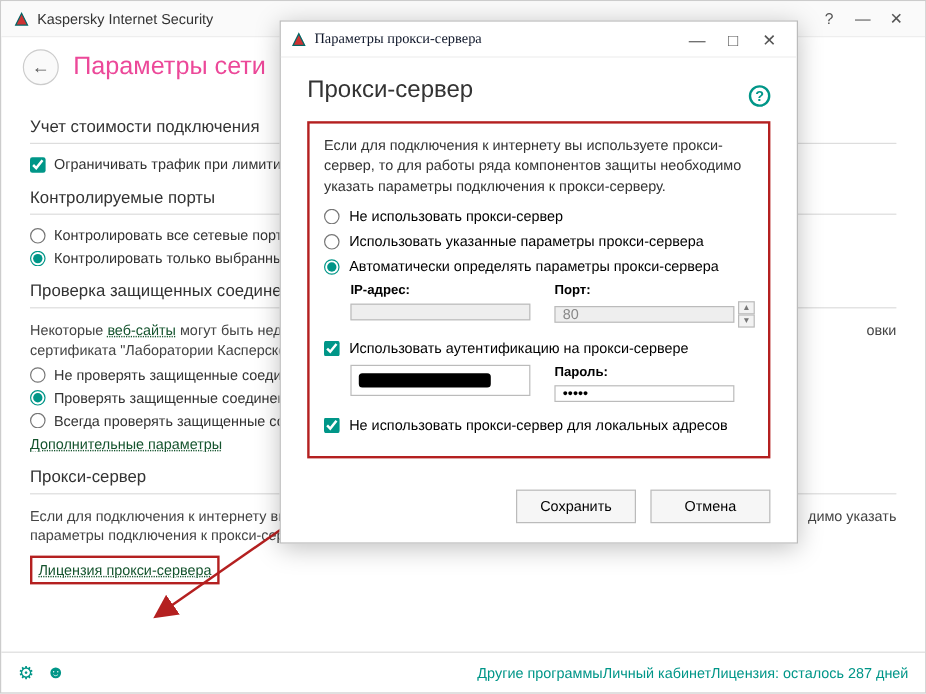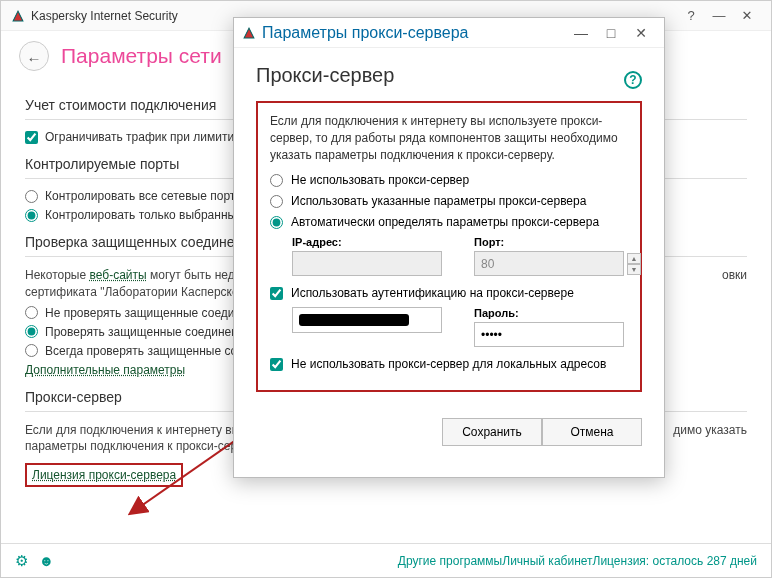--- a/index.html
+++ b/index.html
@@ -27,40 +27,40 @@
 .footer { height: 34px; border-top: 1px solid #ddd; display: flex; align-items: center; padding: 0 14px; font-size: 12px; }
 .footer .ficons { display: flex; gap: 10px; align-items: center; }
 .footer .gear, .footer .face { font-size: 15px; color: #009688; }
 .footer .flinks { margin-left: auto; display: flex; }
 .footer .flink { color: #009688; cursor: pointer; }
 
 
 .dialog { position: absolute; left: 232px; top: 16px; width: 432px; background: #fff; border: 1px solid #bbb; box-shadow: 0 4px 20px rgba(0,0,0,0.25); }
 .dialog-titlebar { height: 30px; display: flex; align-items: center; padding: 0 8px; border-bottom: 1px solid #eee; }
 .dialog-titlebar .logo { width: 14px; height: 14px; margin-right: 6px; }
-.dialog-titlebar .dtitle { font-size: 16px; color: #0369a1; flex: 1; }
+.dialog-titlebar .dtitle { font-size: 12px; color: #0f172a; flex: 1; font-family: Liberation Serif, serif; }
 .dialog-titlebar .dctrl { width: 30px; text-align: center; font-size: 14px; color: #555; }
 .dialog-body { padding: 10px 22px 14px; }
 .dialog-top { display: flex; align-items: center; justify-content: space-between; }
 .dtitle-big { font-size: 20px; color: #333; margin: 6px 0 14px; }
 .help-icon { width: 18px; height: 18px; border: 2px solid #009688; border-radius: 50%; color: #009688; font-size: 12px; font-weight: bold; display: flex; align-items: center; justify-content: center; }
 .red-box { border: 2px solid #b42020; padding: 10px 12px 12px; }
 .dtext { font-size: 12px; color: #333; line-height: 1.4; margin-bottom: 10px; }
 .drow { display: flex; align-items: center; margin: 7px 0; font-size: 12px; }
 .drow input[type=radio], .drow input[type=checkbox] { margin-right: 8px; accent-color: #009688; }
-.field-pair { display: flex; gap: 32px; margin: 6px 0 6px 22px; }
+.field-pair { display: flex; gap: 20px; margin: 6px 0 6px 22px; }
 .field-pair .field label { font-size: 11px; font-weight: 600; display: block; margin-bottom: 3px; }
-.field input[type=text], .field input[type=password] { width: 150px; height: 25px; border: 1px solid #bbb; padding: 0 6px; font-size: 12px; background: #fff; }
+.field input[type=text], .field input[type=password] { width: 150px; height: 14px; border: 1px solid #bbb; padding: 0 6px; font-size: 12px; background: #fff; }
 .field.disabled input { background: #eee; color: #888; }
 .port-wrap { display: flex; align-items: center; }
 .port-wrap input { width: 50px; }
 .spinner { display: flex; flex-direction: column; margin-left: 3px; }
 .spinner div { width: 14px; height: 11px; border: 1px solid #bbb; background: #f2f2f2; font-size: 7px; display: flex; align-items: center; justify-content: center; color: #777; }
 .redacted { display: inline-block; width: 110px; height: 12px; background: #000; border-radius: 3px; }
-.dialog-footer { padding: 12px 22px 31px; display: flex; justify-content: flex-end; }
+.dialog-footer { padding: 12px 22px 16px; display: flex; justify-content: flex-end; gap: 12px; }
 .btn { min-width: 100px; height: 28px; border: 1px solid #bbb; background: #f6f6f6; font-size: 12px; cursor: pointer; }
 
 
 .arrow-svg { position: absolute; left: 0; top: 0; pointer-events: none; }
 </style>
 </head>
 <body>
 
 <div class="main-window">
   <div class="main-titlebar">

